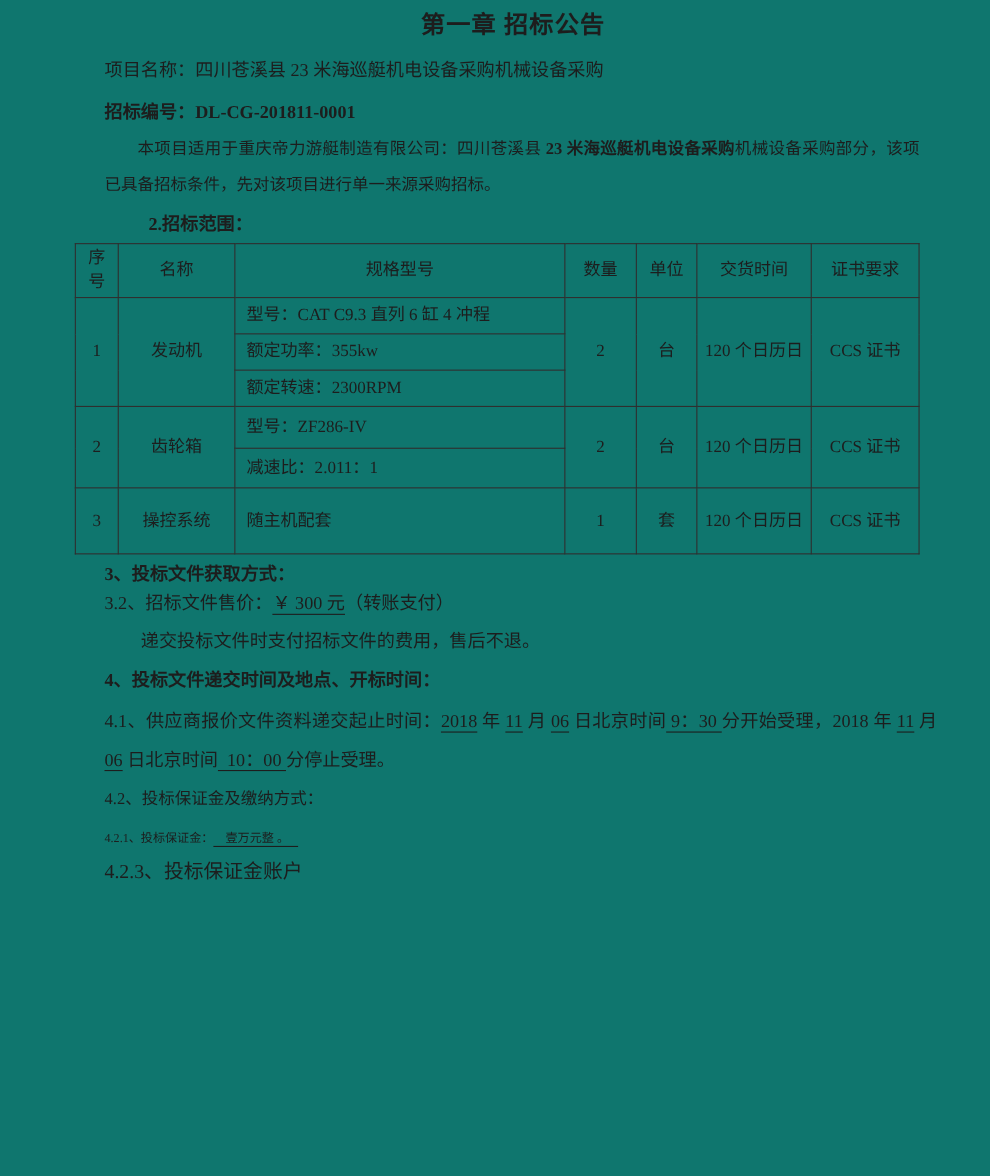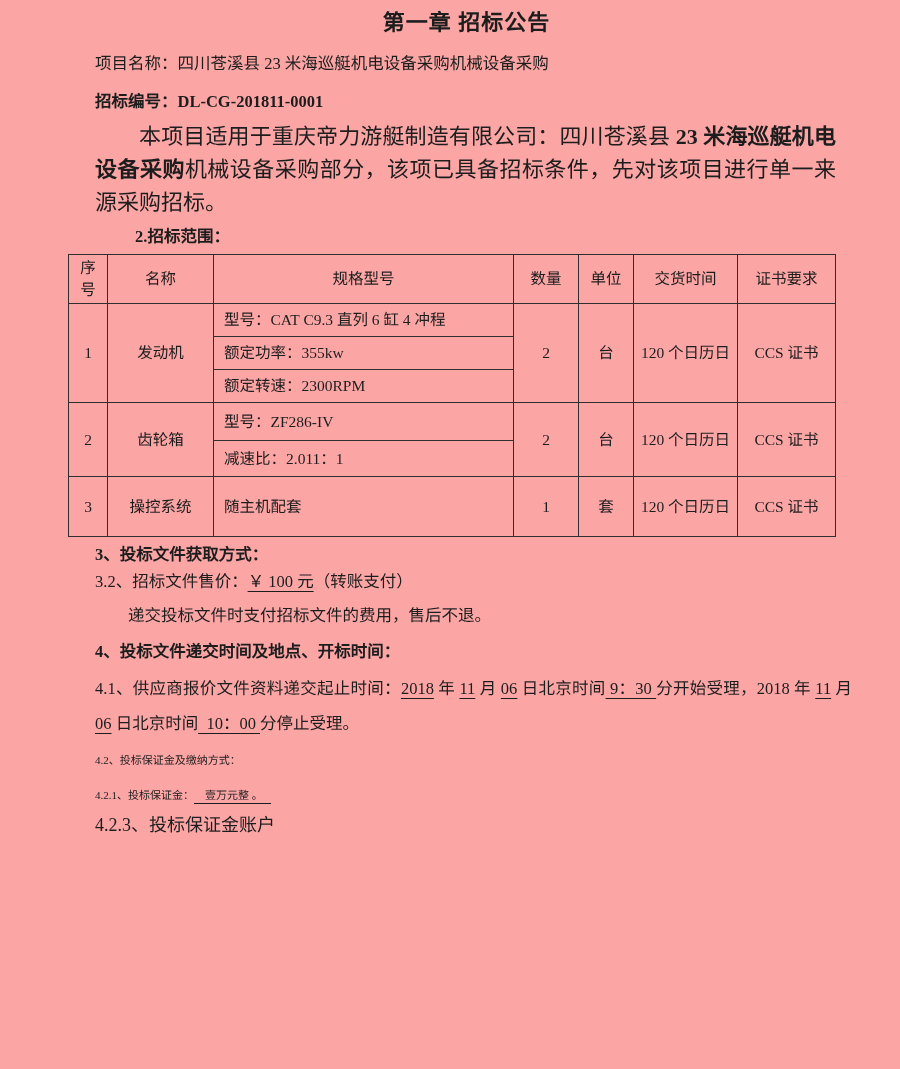--- a/index.html
+++ b/index.html
@@ -7,40 +7,40 @@
     width:900px; height:1069px;
     font-family:"Liberation Serif","DejaVu Serif",serif;
     color:#1d1d1d;
     -webkit-font-smoothing:antialiased;
   }
   .page {
     box-sizing:border-box;
     width:900px; height:1069px;
     padding:8px 35px 0 68px;
     overflow:hidden;
-    background:#fca5a5;
+    background:#0f766e;
   }
   .doc-title {
     margin:0; font-size:22px; font-weight:bold;
     text-align:center; line-height:30px; letter-spacing:1px;
   }
   .meta-line { font-size:16.5px; line-height:24px; margin:14px 13px 0 27px; }
   .meta-line.bold { font-weight:bold; }
   .heading-indented {
     font-size:16.5px; font-weight:bold; line-height:24px;
     margin:13px 0 0 67px;
   }
   .heading-indented.tight { margin-top:6px; }
   .heading-left {
     font-size:16.5px; font-weight:bold; line-height:24px;
     margin:6px 0 0 27px;
   }
   .heading-left.h4 { margin-top:10px; line-height:26px; }
   .para-condition {
-    font-size:22px; line-height:33px; text-align:justify;
+    font-size:15px; line-height:33px; text-align:justify;
     text-indent:2em; margin:6px 29px 0 27px;
   }
   .scope-table { border-collapse:collapse; width:767px; table-layout:fixed; margin-top:5px; }
   .scope-table th, .scope-table td {
     border:1px solid #2f2f2f; font-size:15.5px; font-weight:normal;
     text-align:center; vertical-align:middle; padding:2px 4px;
     box-sizing:border-box; word-break:break-all; line-height:22px;
   }
   .scope-table td.spec { text-align:left; padding-left:10px; word-break:normal; }
   tr.tr-head { height:48px; }
@@ -53,21 +53,21 @@
     margin:2px 13px 0 27px;
   }
   .line-32 { font-size:16.5px; line-height:26px; margin:2px 0 0 27px; }
   .note-32 {
     font-size:16.5px; line-height:26px; margin:8px 13px 0 27px; text-indent:2em;
   }
   .para-41 {
     font-size:16.5px; line-height:35px; text-align:justify;
     margin:6px 13px 0 27px;
   }
-  .line-42  { font-size:11px; line-height:26px; margin:6px 0 0 27px; }
+  .line-42  { font-size:15px; line-height:26px; margin:6px 0 0 27px; }
   .line-421 { font-size:11px; line-height:28px; margin:8px 0 0 27px; }
   .para-422 {
     font-size:16.5px; line-height:34px; text-align:justify;
     margin:4px 13px 0 27px;
   }
   .line-423 { font-size:18px; line-height:24px; margin:4px 0 0 27px; }
   .u { text-decoration:underline; text-underline-offset:4px; text-decoration-thickness:1px; }
   .b { font-weight:bold; }
 </style>
 </head>
@@ -143,21 +143,21 @@
         <td>套</td>
         <td>120 个日历日</td>
         <td>CCS 证书</td>
       </tr>
     </tbody>
   </table>
 
   <div class="heading-left">3、投标文件获取方式：</div>
 
 
-  <div class="line-32"><span>3.2、招标文件售价：</span><span class="u">￥ 100 元</span><span>（转账支付）</span></div>
+  <div class="line-32"><span>3.2、招标文件售价：</span><span class="u">￥ 300 元</span><span>（转账支付）</span></div>
 
   <div class="note-32">递交投标文件时支付招标文件的费用，售后不退。</div>
 
   <div class="heading-left h4">4、投标文件递交时间及地点、开标时间：</div>
 
   <div class="para-41"><span>4.1、供应商报价文件资料递交起止时间：</span><span class="u">2018</span><span> 年 </span><span class="u">11</span><span> 月 </span><span class="u">06</span><span> 日北京时间</span><span class="u">&nbsp;9：30&nbsp;</span><span>分开始受理，2018 年 </span><span class="u">11</span><span> 月 </span><span class="u">06</span><span> 日北京时间</span><span class="u">&nbsp;&nbsp;10：00&nbsp;</span><span>分停止受理。</span></div>
 
   <div class="line-42">4.2、投标保证金及缴纳方式：</div>
 
   <div class="line-421"><span>4.2.1、投标保证金：</span><span class="u">&nbsp;&nbsp;&nbsp;&nbsp;壹万元整&nbsp;。&nbsp;&nbsp;&nbsp;</span></div>

